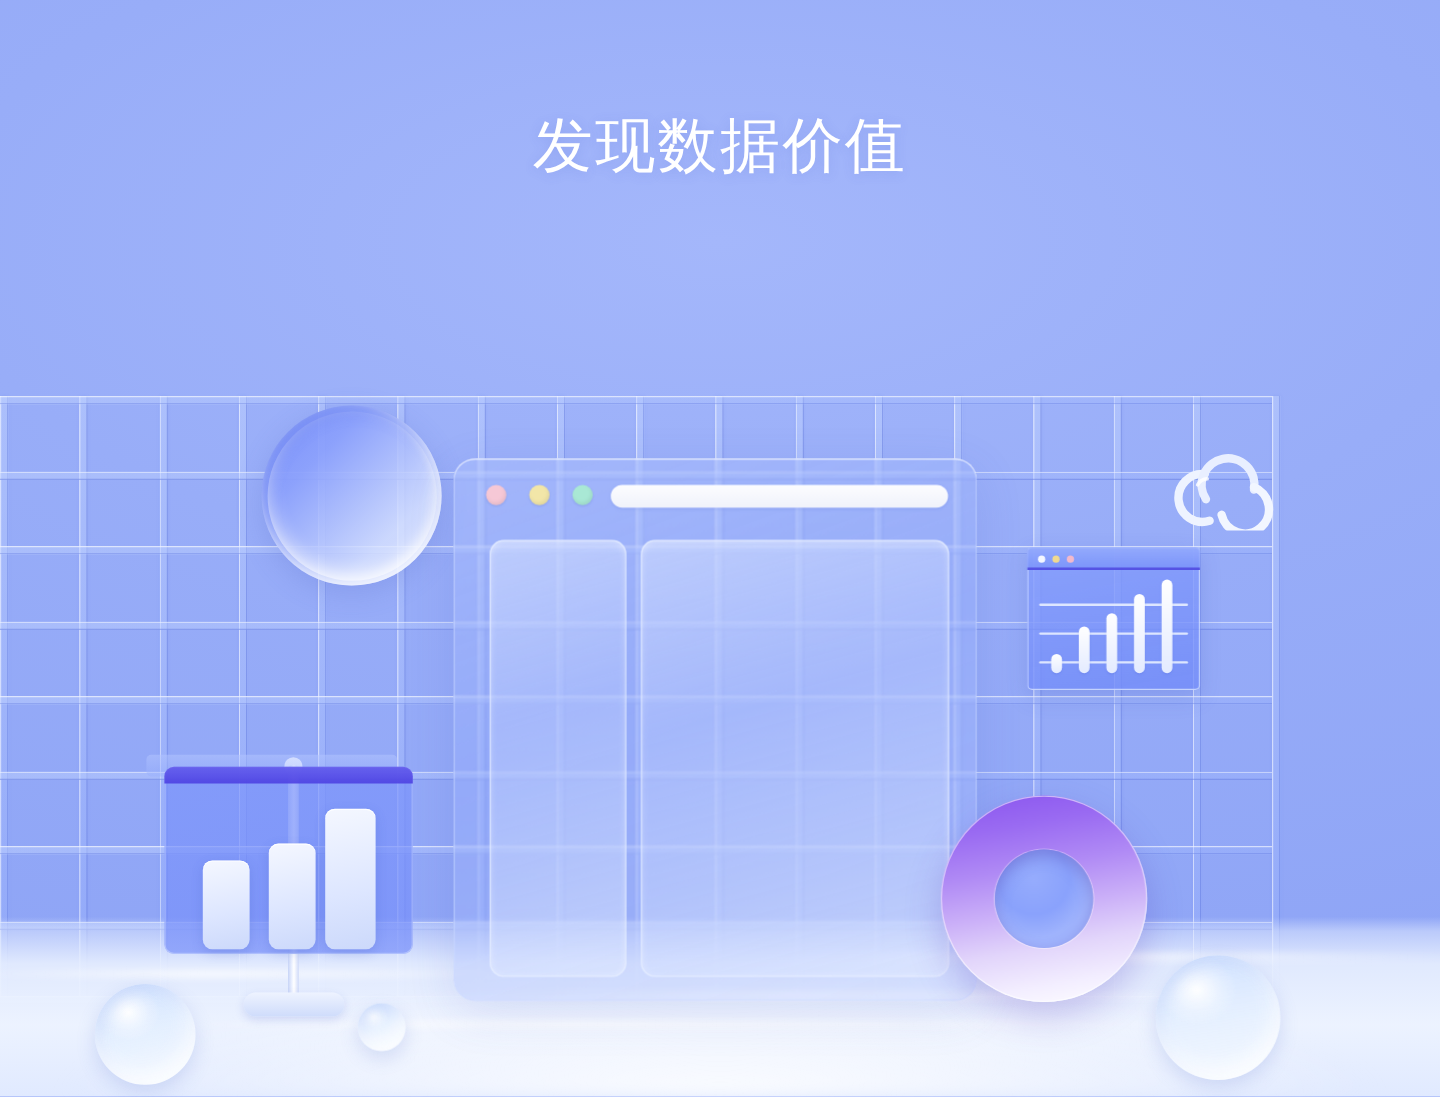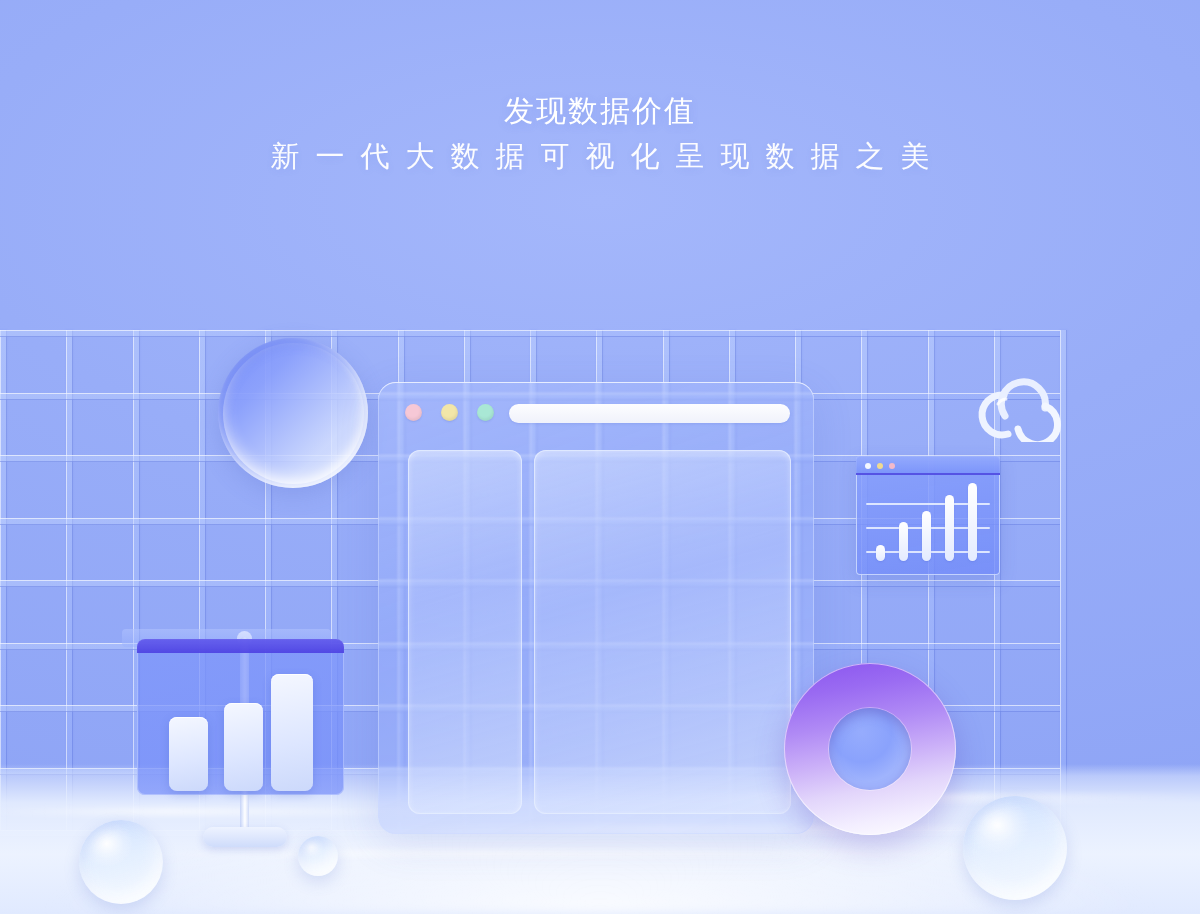--- a/index.html
+++ b/index.html
@@ -220,21 +220,21 @@
       0 6px 16px rgba(80,105,200,0.18);
   }
   .sphere.s1 { left:79px; top:820px; width:84px; height:84px; }
   .sphere.s2 { left:298px; top:836px; width:40px; height:40px; }
   .sphere.s3 { left:963px; top:796px; width:104px; height:104px; }
 
   
   .copy { position:absolute; left:0; right:0; top:0; text-align:center; }
   .eyebrow {
     margin-top:96px;
-    font-size:30px; line-height:1;
+    font-size:50px; line-height:1;
     color:#ffffff; font-weight:400;
     letter-spacing:2px;
     text-shadow:0 2px 10px rgba(70,95,200,0.18);
   }
   .headline {
     margin-top:22px;
     font-size:96px; line-height:1.05;
     color:#ffffff; font-weight:700;
     letter-spacing:-1px;
     text-shadow:0 4px 18px rgba(70,95,200,0.22);
@@ -346,16 +346,15 @@
   <div class="torus">
     <div class="torus-hole"></div>
   </div>
 
   <div class="sphere s1"></div>
   <div class="sphere s2"></div>
   <div class="sphere s3"></div>
 
   <div class="copy">
     <div class="eyebrow">发现数据价值</div>
-    <div class="subline">新一代大数据可视化呈现数据之美</div>
   </div>
 
 </div>
 
 </body></html>

